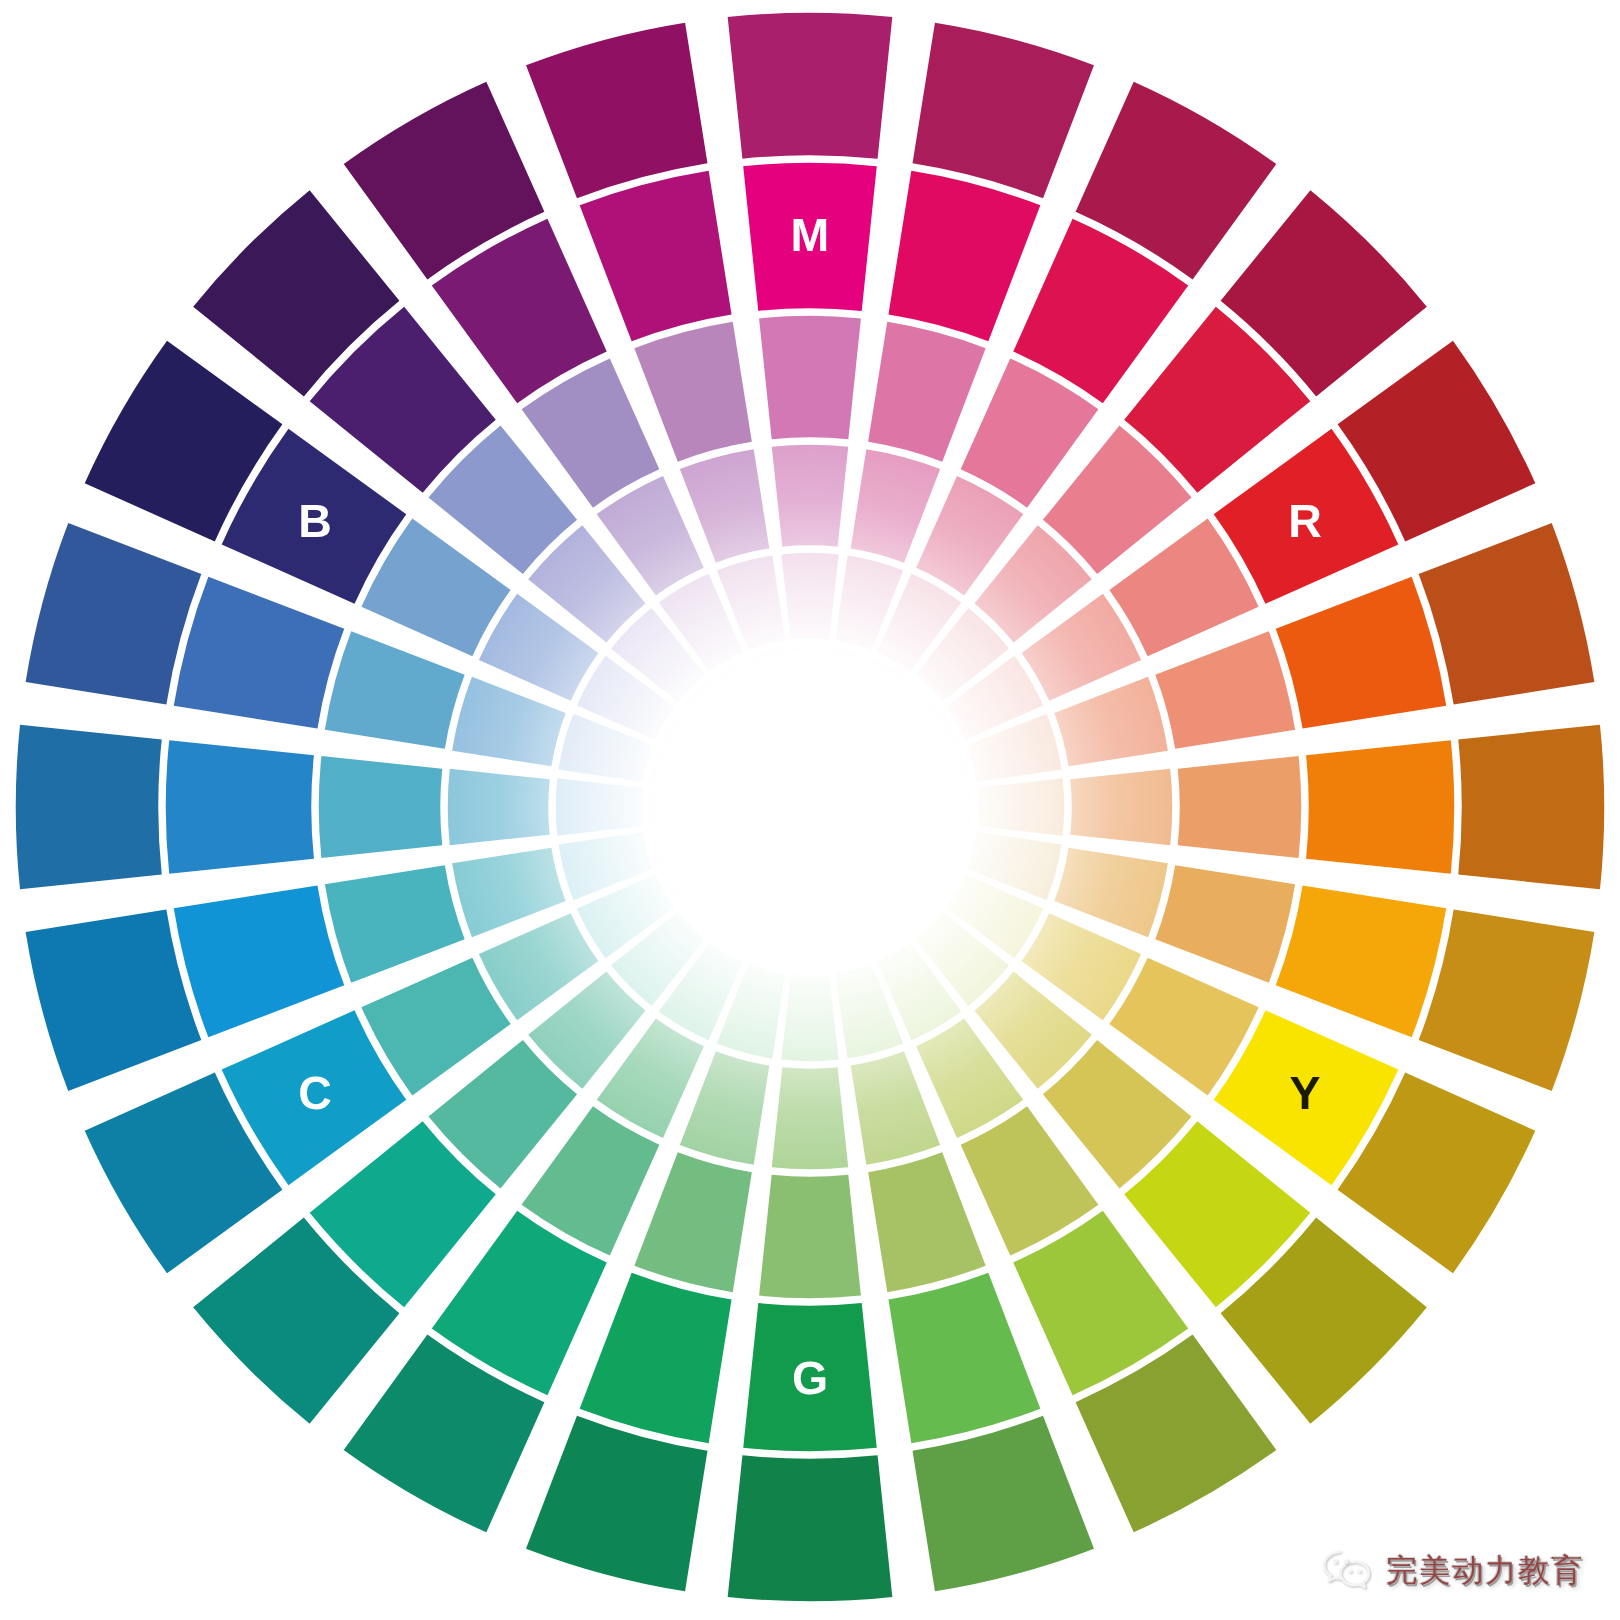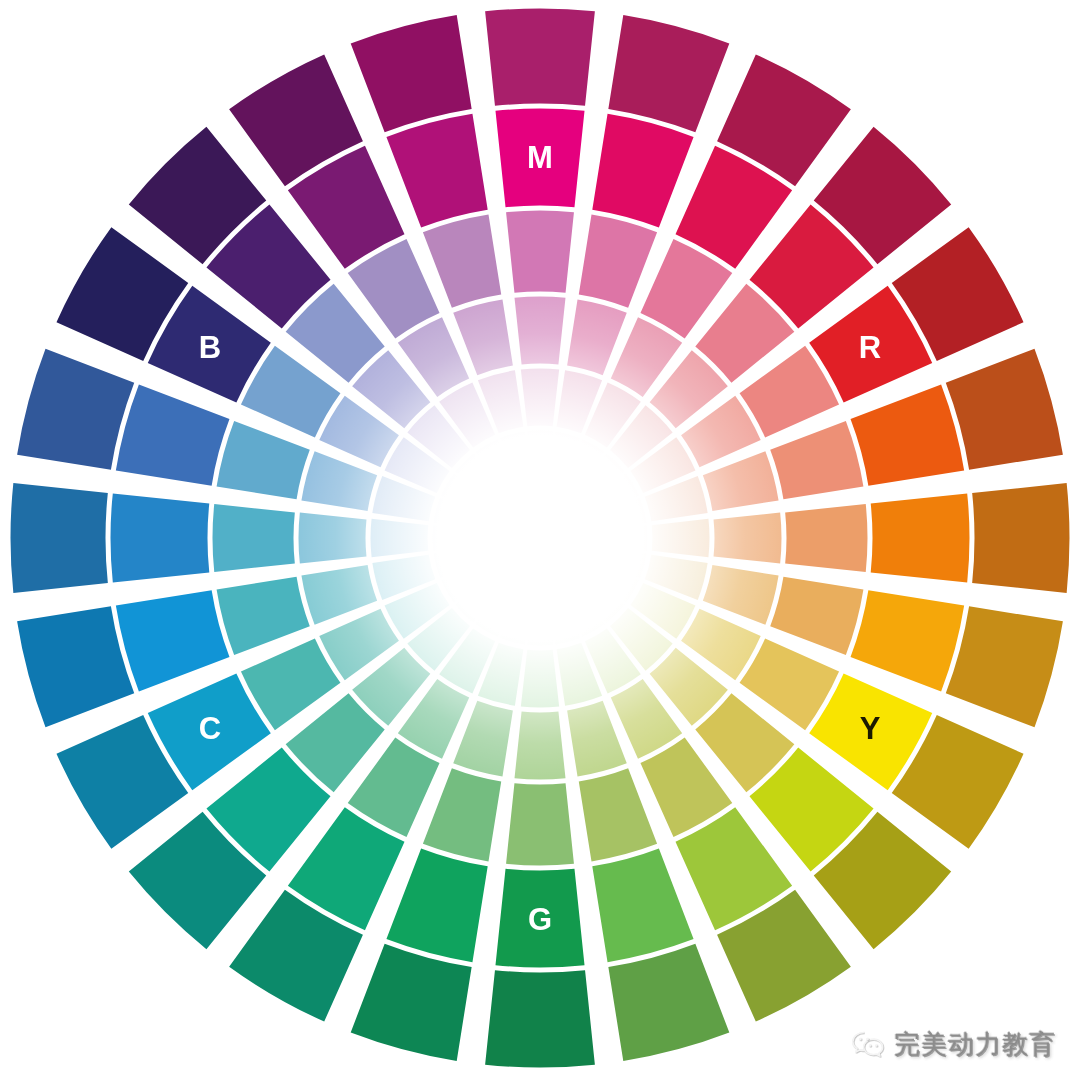--- a/index.html
+++ b/index.html
@@ -40,23 +40,23 @@
     right: 24px;
     bottom: 18px;
     display: flex;
     align-items: center;
     gap: 9px;
     opacity: 0.82;
     pointer-events: none;
   }
   #watermark .wm-text {
     font-family: "DejaVu Sans", sans-serif;
-    font-size: 26px;
+    font-size: 21px;
     letter-spacing: 1px;
-    color: #737373;
+    color: #7f1d1d;
     text-shadow:
        1px 1px 0 rgba(120,120,120,.85),
       -1px  0   0 rgba(160,160,160,.55),
        0   -1px 0 rgba(160,160,160,.55),
        2px 2px 3px rgba(110,110,110,.45);
     white-space: nowrap;
   }
   #watermark .wm-icon {
     width: 34px;
     height: 30px;

